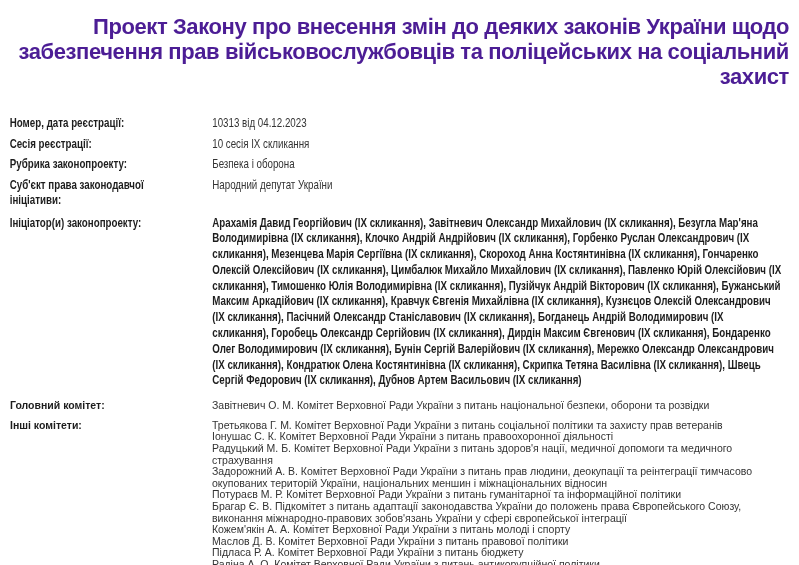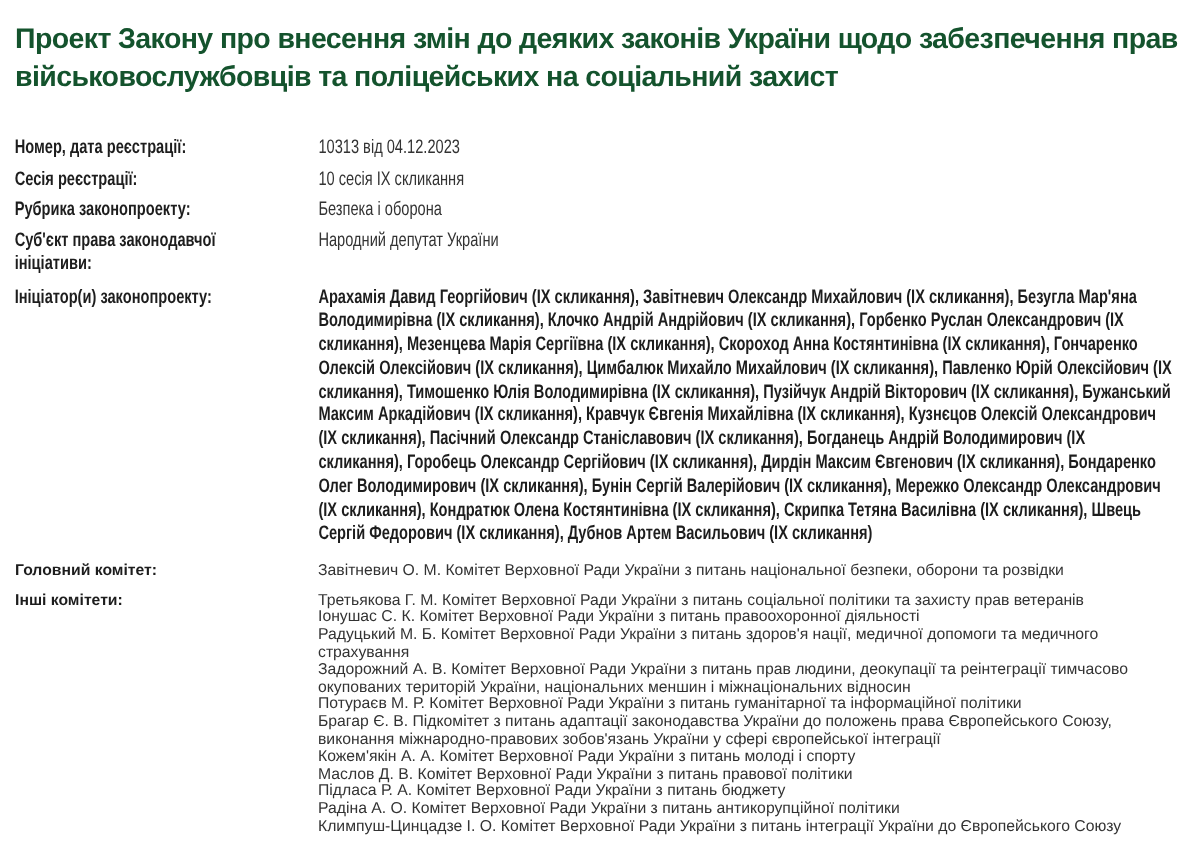--- a/index.html
+++ b/index.html
@@ -10,25 +10,26 @@
   }
   body {
     width: 799px;
     min-height: 565px;
     overflow: hidden;
     color: #333333;
   }
   .page-title {
     margin: 14px 10px 0 10px;
     max-width: 782px;
-    font-size: 19px;
+    font-size: 22px;
     line-height: 25px;
     font-weight: 700;
     letter-spacing: -0.4px;
-    color: #14532d;
+    color: #4c1d95;
+    text-align: right;
   }
   
   .scalewrap {
     transform: scaleX(0.75);
     transform-origin: 0 0;
     width: 1065px;
     margin-top: 26px;
   }
   .row {
     display: flex;

